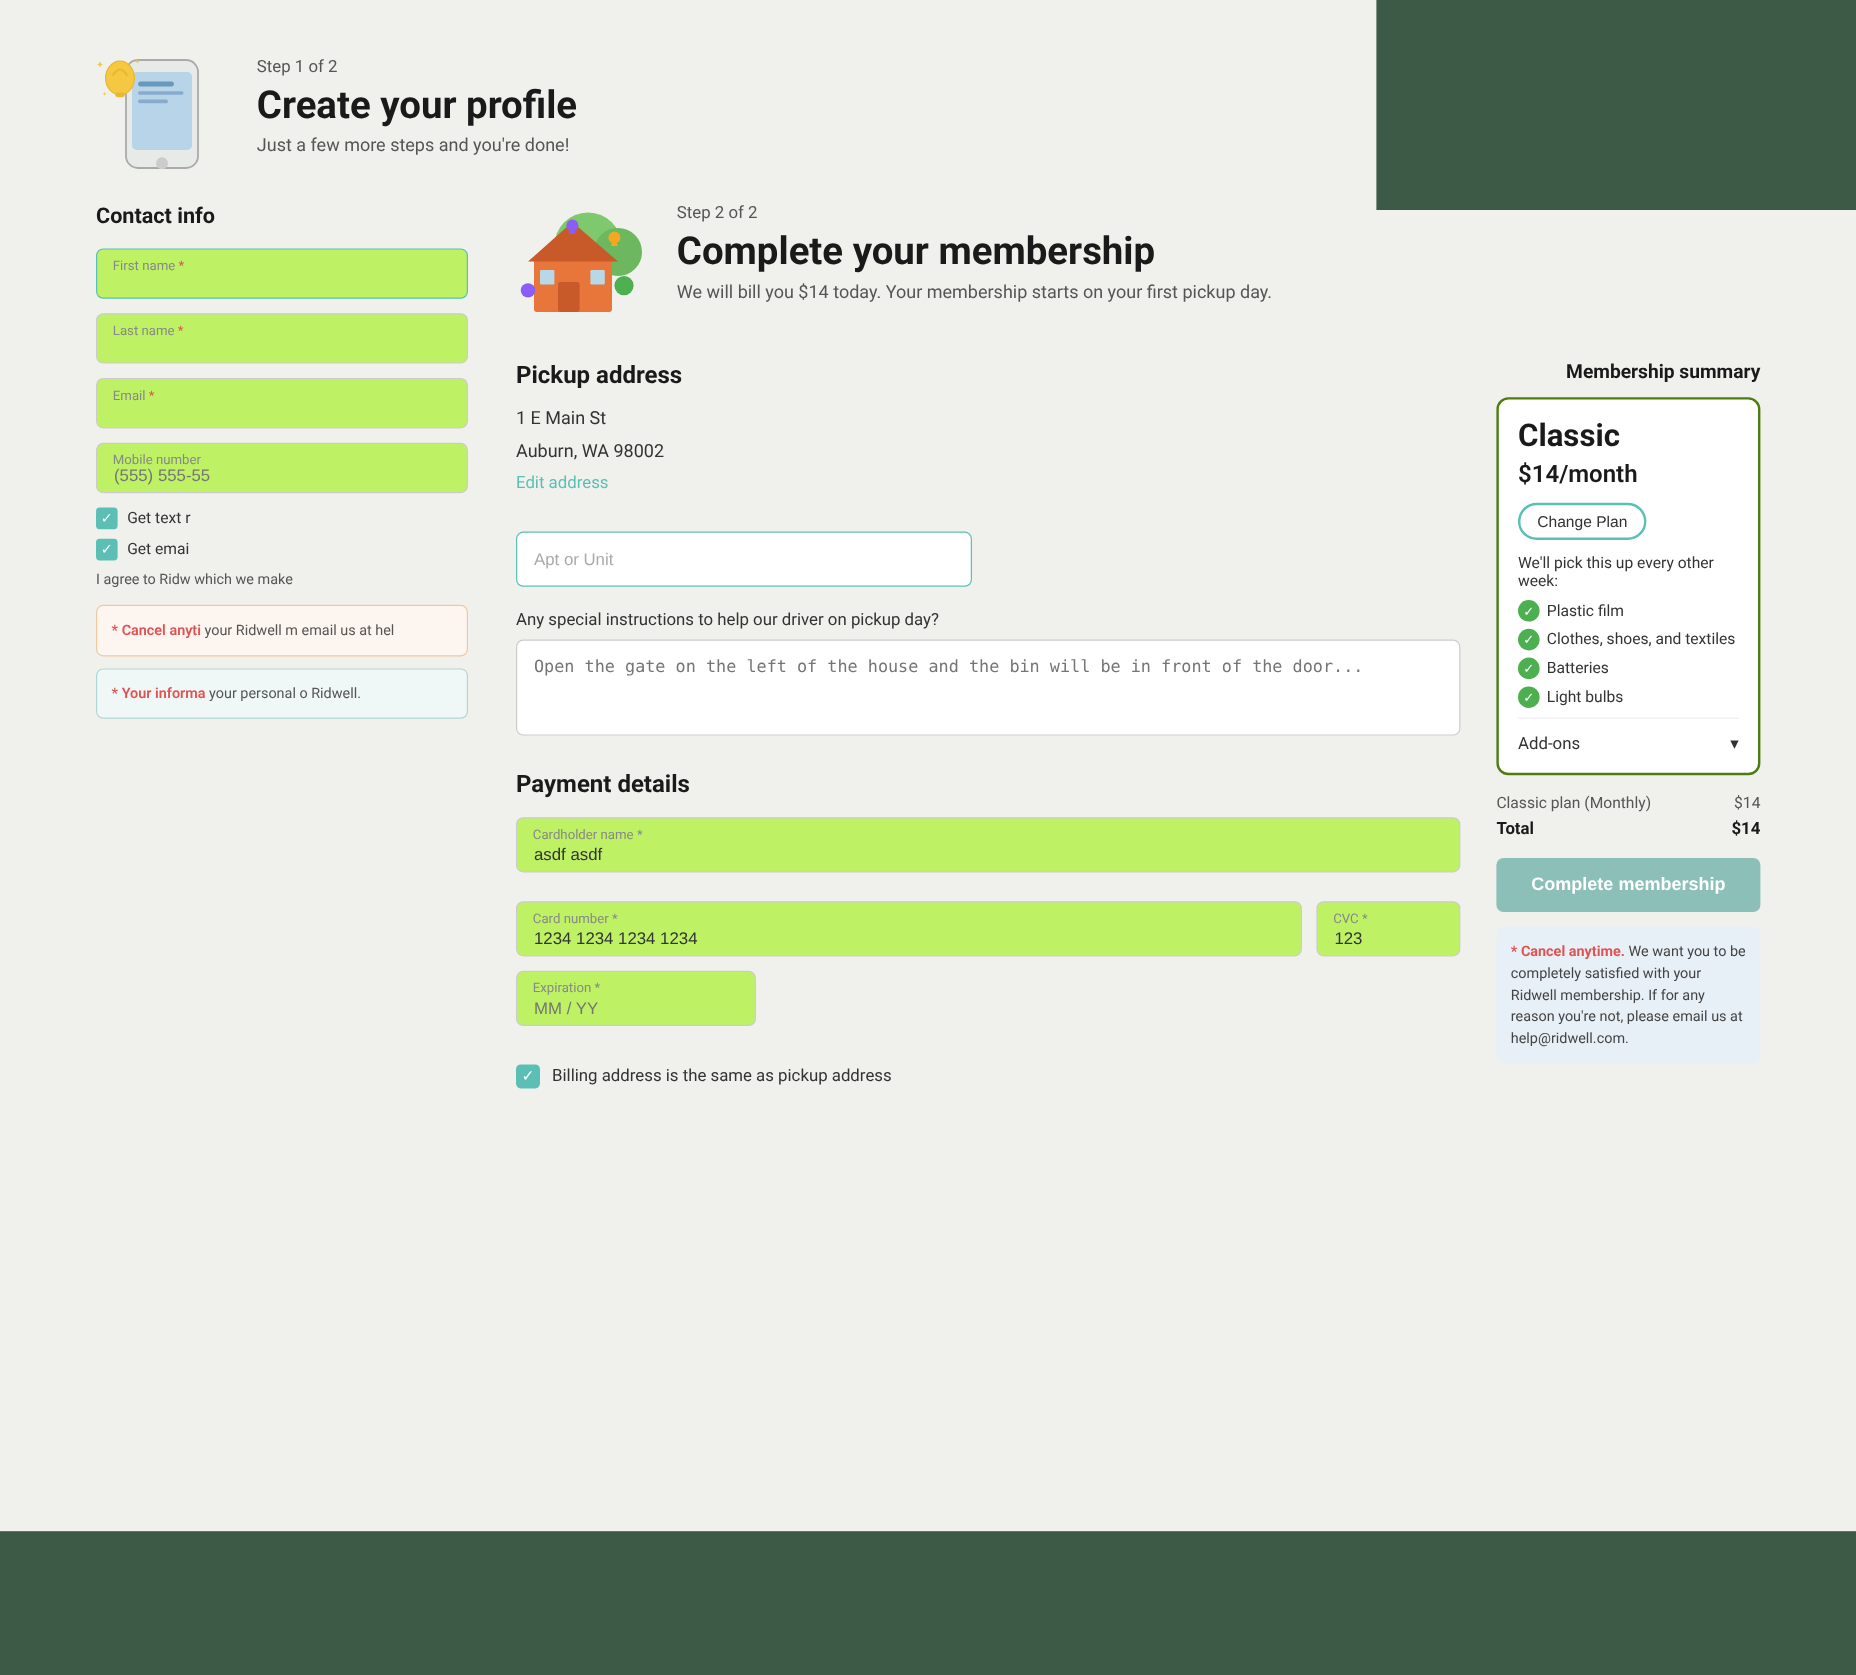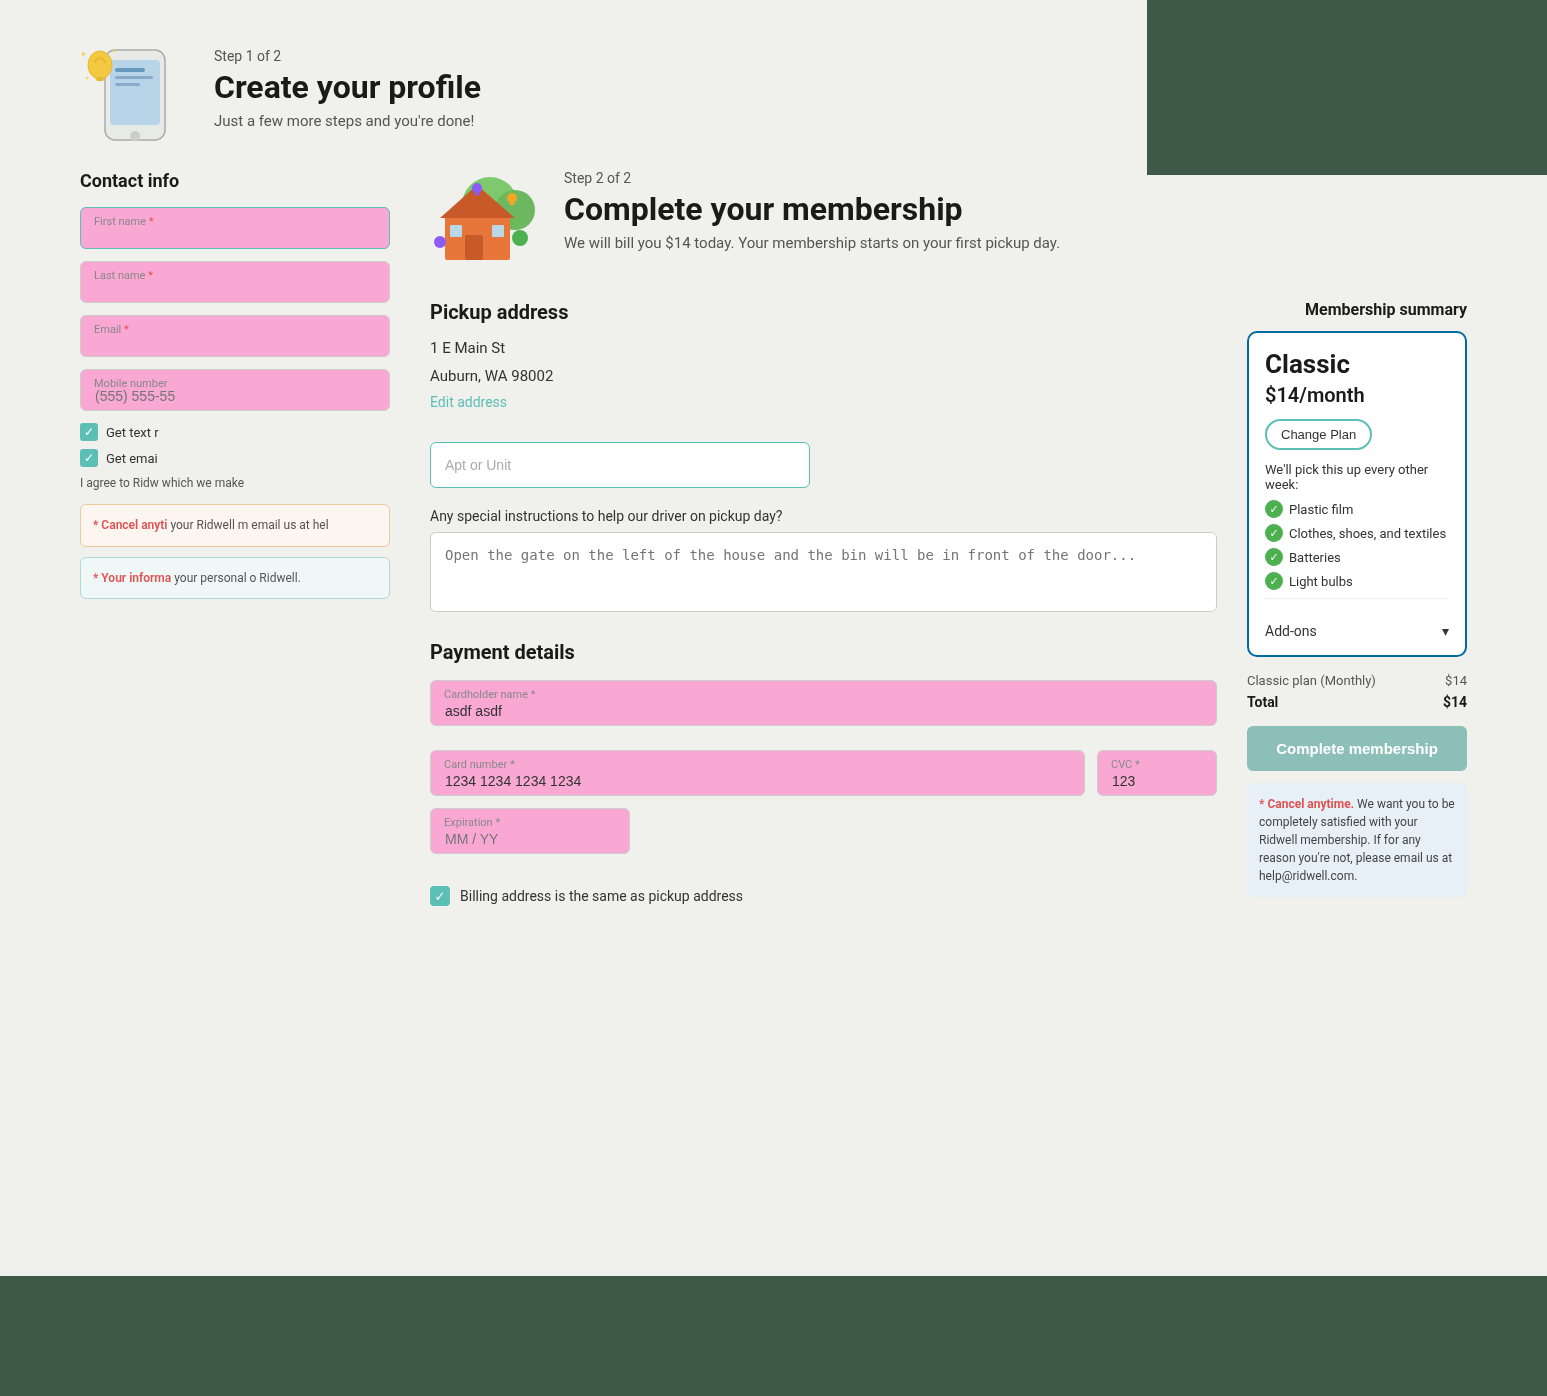--- a/index.html
+++ b/index.html
@@ -108,21 +108,21 @@
     .input-wrapper {
       position: relative;
     }
 
     .floating-label-input {
       width: 100%;
       padding: 18px 14px 6px 14px;
       border: 1.5px solid #ccc;
       border-radius: 6px;
       font-size: 14px;
-      background: #f9a8d4;
+      background: #bef264;
       color: #333;
       outline: none;
     }
 
     .floating-label-input.active-border {
       border-color: #5bbfb5;
     }
 
     .floating-label {
       position: absolute;
@@ -368,21 +368,21 @@
 
     .summary-title {
       font-size: 16px;
       font-weight: 700;
       color: #1a1a1a;
       margin-bottom: 12px;
       text-align: right;
     }
 
     .summary-card {
-      border: 2px solid #0369a1;
+      border: 2px solid #4d7c0f;
       border-radius: 10px;
       padding: 16px;
       background: white;
       margin-bottom: 16px;
     }
 
     .plan-name {
       font-size: 26px;
       font-weight: 700;
       color: #1a1a1a;
@@ -436,21 +436,21 @@
     .green-check::after {
       content: '✓';
       color: white;
       font-size: 11px;
     }
 
     .addons-row {
       display: flex;
       justify-content: space-between;
       align-items: flex-end;
-      padding-top: 24px;
+      padding-top: 12px;
       margin-top: 8px;
       border-top: 1px solid #eee;
       font-size: 14px;
       color: #333;
       cursor: pointer;
     }
 
     .summary-totals {
       margin-bottom: 16px;
     }

